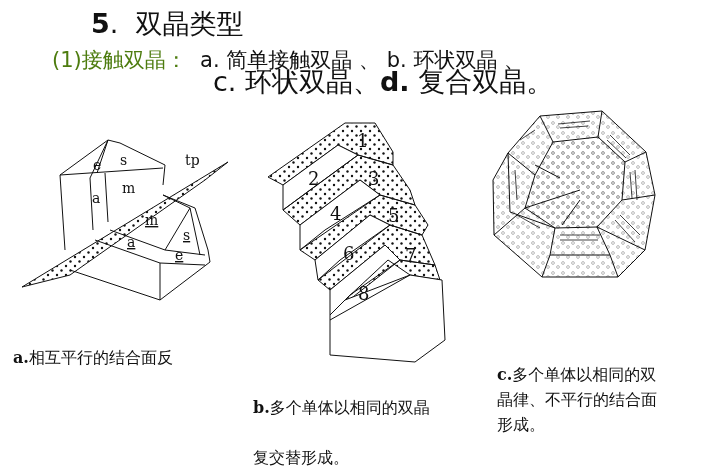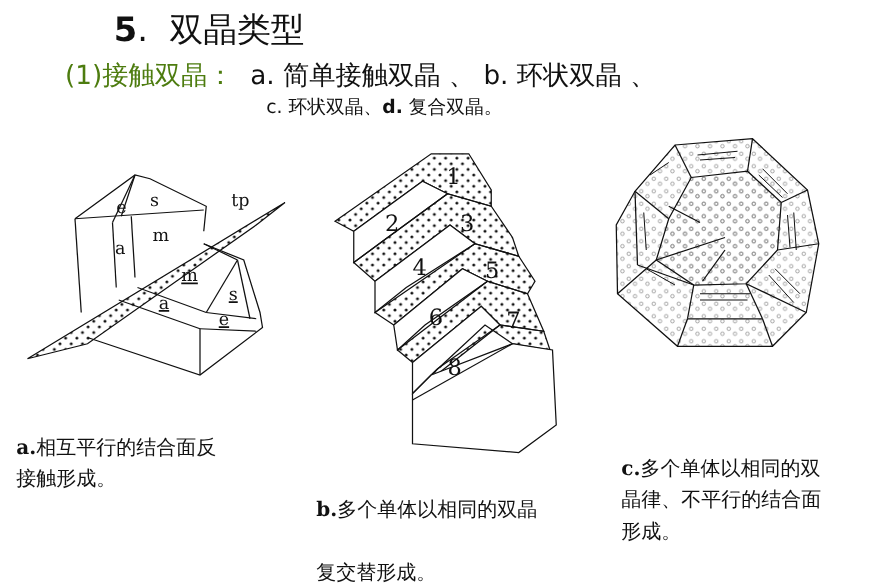--- a/index.html
+++ b/index.html
@@ -3,21 +3,21 @@
 <meta charset="utf-8">
 <style>
   html, body { margin:0; padding:0; background:#ffffff; }
   body { width:714px; height:469px; position:relative; overflow:hidden;
          font-family: "DejaVu Serif", "Liberation Serif", serif; color:#111; }
   .abs { position:absolute; }
   .title { left:58px; top:6px; font-size:27px; font-family:"DejaVu Sans","Liberation Sans",sans-serif; white-space:nowrap;margin-left:33px; }
   .title .num { font-weight:bold; }
   .sub1 { left:52px; top:46px; font-size:21px; font-family:"DejaVu Sans","Liberation Sans",sans-serif; white-space:nowrap; }
   .sub1 .red { color:#4d7c0f; }
-  .sub2 { left:213px; top:76px; font-size:15px; font-family:"DejaVu Sans","Liberation Sans",sans-serif; white-space:nowrap; }
+  .sub2 { left:213px; top:64px; font-size:27px; font-family:"DejaVu Sans","Liberation Sans",sans-serif; white-space:nowrap; }
   .bold { font-weight:bold; }
   .cap { font-size:16px; line-height:25px; }
   .cap b { font-weight:bold; }
   svg text { font-family:"DejaVu Serif","Liberation Serif",serif; }
 </style>
 </head>
 <body>
 
 <div class="abs title">
   <span class="num">5</span><span>.</span>&nbsp;&nbsp;<span>双晶类型</span>
@@ -147,21 +147,20 @@
       <line x1="80" y1="130" x2="118" y2="130"></line>
       <line x1="37" y1="105" x2="60" y2="118"></line>
       <line x1="35" y1="60" x2="37" y2="90"></line>
       <line x1="40" y1="30" x2="55" y2="20"></line>
     </g>
   </g>
 </svg>
 
 <div class="abs cap" style="left:13px;top:345px;width:230px">
   <b>a.</b><span>相互平行的结合面反</span><br>
-  <span>接触形成。</span>
 </div>
 
 <div class="abs cap" style="left:253px;top:395px;width:230px">
   <b>b.</b><span>多个单体以相同的双晶</span><br>
   <br>
   <span>复交替形成。</span>
 </div>
 
 <div class="abs cap" style="left:497px;top:362px;width:210px">
   <b>c.</b><span>多个单体以相同的双</span><br>

